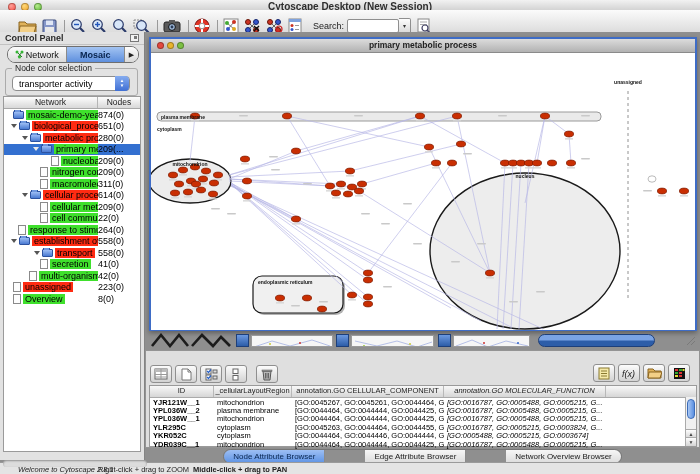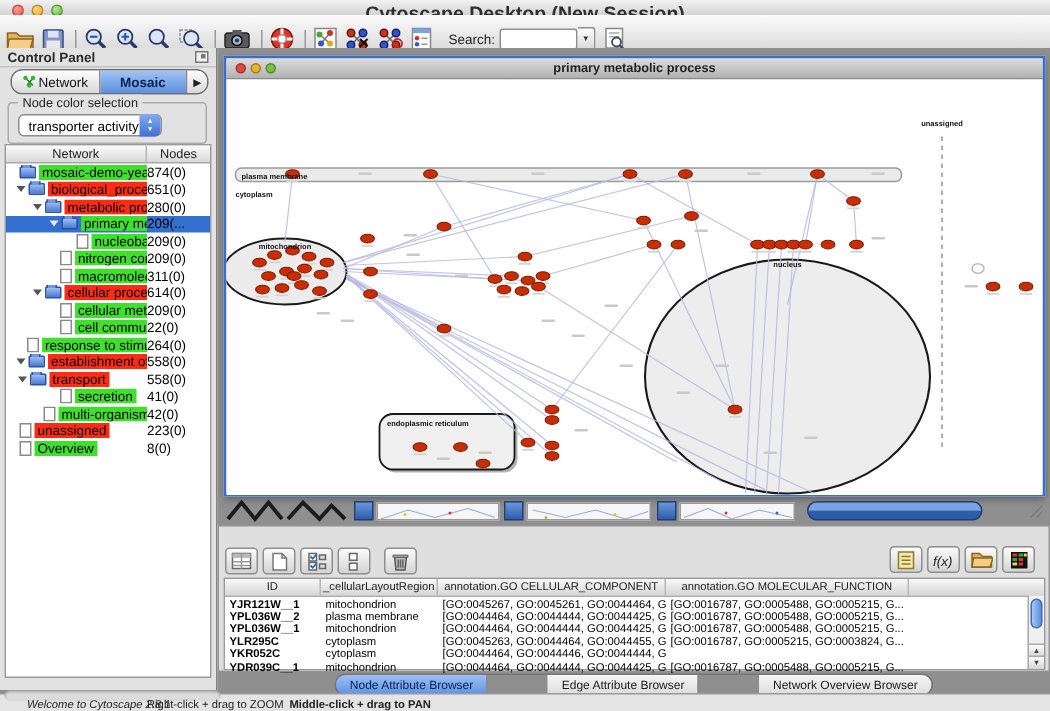--- a/index.html
+++ b/index.html
@@ -6,25 +6,25 @@
   body{width:700px;height:474px;position:relative;overflow:hidden;
        font-family:"Liberation Sans",sans-serif;background:#8f8f8f;-webkit-font-smoothing:antialiased;}
   
   #titlebar{position:absolute;left:0;top:0;width:700px;height:14px;
     background:linear-gradient(#f2f2f2,#c7c7c7);border-bottom:1px solid #8e8e8e;}
   .tl{position:absolute;top:3px;width:8px;height:8px;border-radius:50%;border:1px solid rgba(0,0,0,.25);box-sizing:border-box;}
   #tl-close{left:8px;background:radial-gradient(circle at 35% 30%,#ff9f97,#f5544a);}
   #tl-min{left:21px;background:radial-gradient(circle at 35% 30%,#ffd97a,#f0a72e);}
   #tl-zoom{left:34px;background:radial-gradient(circle at 35% 30%,#b7ee8e,#61b53a);}
   #titlebar .title{position:absolute;left:0;right:0;top:1px;text-align:center;
-    font-size:13px;font-weight:bold;color:#2e2e2e;}
+    font-size:10px;font-weight:bold;color:#2e2e2e;}
   
   #toolbar{position:absolute;left:0;top:10px;width:700px;height:33px;
     background:linear-gradient(#fbfbfb,#cfcfcf);border-bottom:1px solid #7d7d7d;
-    display:flex;align-items:center;padding-left:4px;box-sizing:border-box;}
+    display:flex;align-items:center;padding-left:18px;box-sizing:border-box;}
   .ti{height:17px;display:flex;align-items:center;justify-content:center;margin-right:5px;}
   .tsep{width:1px;height:13px;background:#9a9a9a;margin:0 5px 0 2px;}
   #search-wrap{display:flex;align-items:center;margin-left:6px;}
   #search-label{font-size:9px;color:#222;margin-right:3px;}
   #search-input{width:46px;height:12px;border:1px solid #8f8f8f;border-radius:2px;background:#fff;font-size:8px;padding:0 2px;}
   #search-drop{width:11px;height:14px;border:1px solid #8f8f8f;border-left:none;border-radius:0 2px 2px 0;
     background:linear-gradient(#fdfdfd,#d8d8d8);font-size:6px;line-height:14px;text-align:center;color:#333;}
   
   #desktop{position:absolute;left:0;top:32px;width:700px;height:430px;background:#8f8f8f;}
   
@@ -37,21 +37,21 @@
   #cp-tabs{position:absolute;left:7px;top:14px;width:130px;height:15px;display:flex;
     border:1px solid #6f6f6f;border-radius:8px;overflow:hidden;background:#f4f4f4;}
   .cp-tab{flex:1;display:flex;align-items:center;justify-content:center;font-size:9px;color:#111;
     background:linear-gradient(#fdfdfd,#d9d9d9);border-right:1px solid #8a8a8a;}
   .cp-tab.sel{background:linear-gradient(#a3c4f2,#5e8fde);color:#08244e;font-weight:bold;}
   .cp-tab-more{width:13px;display:flex;align-items:center;justify-content:center;font-size:7px;color:#222;
     background:linear-gradient(#fdfdfd,#d9d9d9);}
   #cp-group{position:absolute;left:5px;top:36px;width:133px;height:28px;border:1px solid #ababab;
     border-radius:3px;box-sizing:border-box;}
   #cp-group .gtitle{position:absolute;left:6px;top:-6px;background:#e2e2e2;padding:0 3px;font-size:8.5px;color:#222;}
-  #node-color-select{position:absolute;left:6px;top:7px;width:96px;height:15px;border:1px solid #8e8e8e;
+  #node-color-select{position:absolute;left:6px;top:7px;width:118px;height:15px;border:1px solid #8e8e8e;
     border-radius:4px;background:#fff;font-size:9px;line-height:15px;padding-left:6px;box-sizing:border-box;color:#000;}
   #node-color-select .caps{position:absolute;right:0;top:-1px;width:14px;height:15px;border-radius:0 4px 4px 0;
     background:linear-gradient(#85acf0,#3f6fd4);display:flex;flex-direction:column;align-items:center;justify-content:center;color:#fff;font-size:4.5px;line-height:4.5px;}
   #cp-check{position:absolute;left:10px;top:69px;display:flex;align-items:center;}
   .cb{width:11px;height:11px;border-radius:2.5px;border:1px solid #2c57a8;
     background:linear-gradient(#7fa8ef,#3a6ad2);color:#fff;font-size:9px;line-height:11px;text-align:center;font-weight:bold;margin-right:4px;}
   #cp-check .cb-label{font-size:9.5px;color:#000;}
   
   #tree{position:absolute;left:3px;right:3px;top:64px;bottom:8px;background:#fff;border:1px solid #9a9a9a;overflow:hidden;}
   #tree-head{display:flex;height:11px;background:linear-gradient(#fdfdfd,#d8d8d8);border-bottom:1px solid #a8a8a8;font-size:8.5px;color:#222;}
@@ -94,21 +94,21 @@
   .dp-head{height:12px;position:relative;}
   .dp-head .ph-title{position:absolute;left:6px;top:1px;font-size:9px;color:#1a1a1a;}
   .dp-toolbar{position:absolute;left:4px;top:13px;right:4px;height:20px;display:flex;align-items:center;}
   .dpb{width:22px;height:18px;border:1px solid #8f8f8f;border-radius:3px;background:linear-gradient(#fcfcfc,#d3d3d3);
     display:flex;align-items:center;justify-content:center;margin-right:3px;box-sizing:border-box;}
   .dp-right{position:absolute;right:2px;top:0;display:flex;}
   #dp-table{position:absolute;left:3px;top:34px;width:548px;height:62px;background:#fff;border:1px solid #9a9a9a;box-sizing:border-box;}
   #dt-head{display:flex;height:11px;background:linear-gradient(#f8f8f8,#d6d6d6);border-bottom:1px solid #aaa;
     font-size:7.5px;color:#222;}
   #dt-head div{text-align:center;border-right:1px solid #b8b8b8;overflow:hidden;white-space:nowrap;box-sizing:border-box;}
-  .c-id{width:64px;} .c-reg{width:78px;} .c-cc{width:152px;} .c-mf{width:162px;} .c-fill{flex:1;border-right:none!important;}
+  .c-id{width:64px;} .c-reg{width:78px;} .c-cc{width:152px;} .c-mf{width:162px;font-style:italic;} .c-fill{flex:1;border-right:none!important;}
   .drow{display:flex;height:8.4px;align-items:center;font-size:7.5px;color:#000;}
   .dcell{overflow:hidden;white-space:nowrap;padding-left:3px;box-sizing:border-box;}
   .dcell.c-id{font-weight:bold;}
   #dt-scroll{position:absolute;right:0;top:11px;bottom:0;width:11px;background:#f0f0f0;border-left:1px solid #aaa;box-sizing:border-box;}
   #dt-thumb{position:absolute;left:1px;top:2px;width:8px;height:20px;border-radius:4px;
     background:linear-gradient(90deg,#a9c8f5,#5a8fe0);border:1px solid #3c6cb8;box-sizing:border-box;}
   .sb-btn{position:absolute;left:0;width:10px;height:8px;background:linear-gradient(#fdfdfd,#d5d5d5);
     border-top:1px solid #aaa;font-size:5px;line-height:8px;text-align:center;color:#444;}
   
   #bottom-tabs{position:absolute;left:145px;top:449px;width:555px;height:14px;display:flex;justify-content:center;}
@@ -387,21 +387,21 @@
         </div>
         <div class="trow">
           <div class="tname" style="padding-left: 7px;">
             <span class="arrow"></span>
             <span class="ico folder"></span>
             <span class="tlabel red">establishment of lo</span>
           </div>
           <div class="tval">558(0)</div>
         </div>
         <div class="trow">
-          <div class="tname" style="padding-left: 8px;">
+          <div class="tname" style="padding-left: 30px;">
             <span class="arrow"></span>
             <span class="ico folder"></span>
             <span class="tlabel red">transport</span>
           </div>
           <div class="tval">558(0)</div>
         </div>
         <div class="trow">
           <div class="tname" style="padding-left: 29px;">
             <span class="spacer"></span>
             <span class="ico file"></span>
@@ -761,20 +761,21 @@
         <div class="drow">
           <div class="dcell c-id">YLR295C</div>
           <div class="dcell c-reg">cytoplasm</div>
           <div class="dcell c-cc">[GO:0045263, GO:0044464, GO:0044455, G...</div>
           <div class="dcell c-mf">[GO:0016787, GO:0005215, GO:0003824, G...</div>
         </div>
         <div class="drow">
           <div class="dcell c-id">YKR052C</div>
           <div class="dcell c-reg">cytoplasm</div>
           <div class="dcell c-cc">[GO:0044464, GO:0044446, GO:0044444, G...</div>
+          <div class="dcell c-mf">[GO:0005488, GO:0005215, GO:0003674]</div>
         </div>
         <div class="drow">
           <div class="dcell c-id">YDR039C__1</div>
           <div class="dcell c-reg">mitochondrion</div>
           <div class="dcell c-cc">[GO:0044464, GO:0044444, GO:0044425, G...</div>
           <div class="dcell c-mf">[GO:0016787, GO:0005488, GO:0005215, G...</div>
         </div>
       </div>
     <div id="dt-scroll">
       <div id="dt-thumb"></div>

